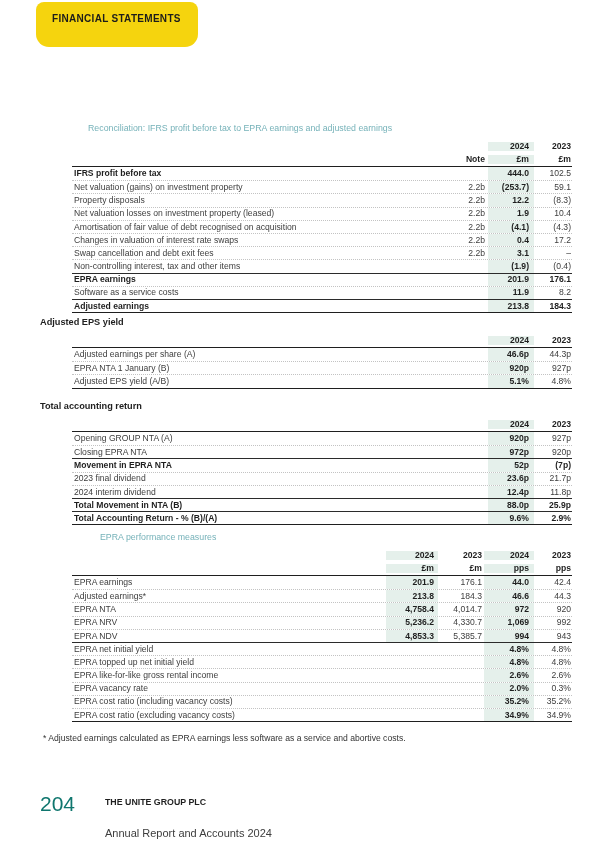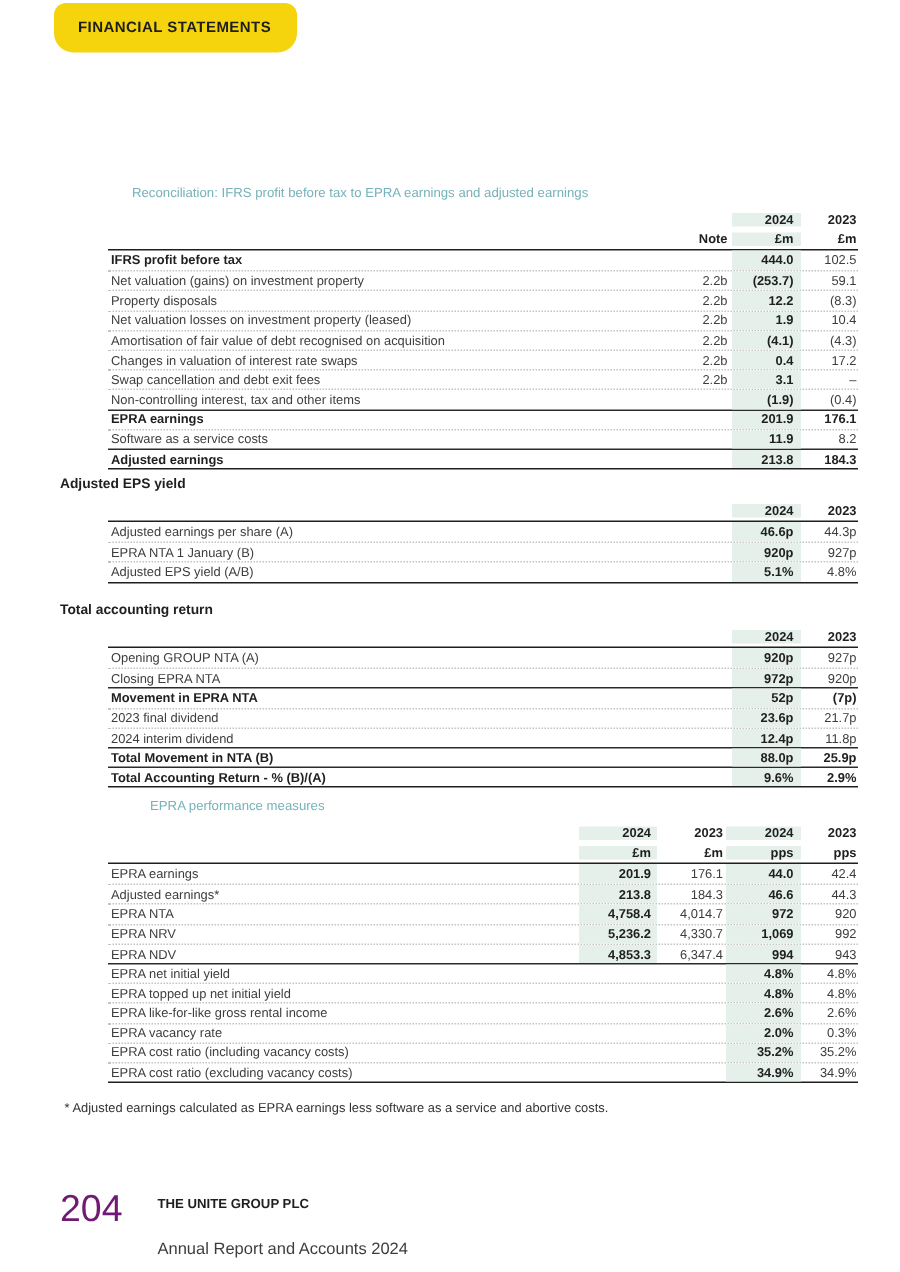--- a/index.html
+++ b/index.html
@@ -2,21 +2,21 @@
 <html><head>
 <meta charset="utf-8">
 <style>
   * { box-sizing: border-box; margin: 0; padding: 0; }
   html,body { width:600px; height:848px; background:#ffffff; }
   body { font-family:"Liberation Sans", sans-serif; color:#1f1f1f; }
   .page { position:relative; width:600px; height:848px; background:#fff; overflow:hidden; }
 
   .badge { position:absolute; left:36px; top:2px; background:#F5D40E; color:#1d1d1b;
            font-size:10px; font-weight:bold; letter-spacing:.3px;
-           padding:11px 17px 11px 16px; border-radius:8px 8px 13px 13px; }
+           padding:11px 17px 23px 16px; border-radius:8px 8px 13px 13px; }
 
   .page-title { position:absolute; left:40px; top:70px; font-size:13.5px; font-weight:bold; color:#161616; }
   .page-title .cont { font-weight:normal; color:#2a2a2a; }
 
   .teal-heading { position:absolute; left:40px; font-size:8.8px; font-weight:normal; color:#76B2B9;margin-left:48px; }
   .dark-heading { position:absolute; left:40px; font-size:9.2px; font-weight:bold; color:#1f1f1f; }
 
   .ttable { position:absolute; left:40px; width:500px; border-bottom:1.5px solid #1f1f1f;margin-left:32px; }
   .thead { border-bottom:1.5px solid #1f1f1f; }
   .hline { display:flex; align-items:flex-end; height:13.5px; padding-bottom:2px; }
@@ -38,21 +38,21 @@
   .c-m23   { width:46px; justify-content:flex-end; padding-right:2px; text-align:right; }
   .c-p24   { width:50px; justify-content:flex-end; padding-right:5px; text-align:right; }
   .c-p23   { width:38px; justify-content:flex-end; padding-right:1px; text-align:right; }
   .hl { background:#E5F0EB; }
   .strong { font-weight:bold; color:#1f1f1f; }
   .em-row .tcell { font-weight:bold; color:#1f1f1f; }
   .em-lead .c-label { font-weight:bold; color:#1f1f1f; }
 
   .footnote { position:absolute; left:43px; top:733px; font-size:8.6px; color:#333; }
 
-  .footer-pagenum { position:absolute; left:40px; top:792px; font-size:25px; font-weight:normal; color:#701a75; }
+  .footer-pagenum { position:absolute; left:40px; top:792px; font-size:21px; font-weight:normal; color:#0f766e; }
   .footer-co { position:absolute; left:105px; top:797px; }
   .footer-co .co-name { font-size:8.8px; font-weight:bold; color:#1f1f1f; }
   .footer-co .co-sub  { font-size:11px; color:#3d3d3d; margin-top:20px; }
 </style>
 </head>
 <body>
 
 <div class="page">
 
   <div class="badge">FINANCIAL STATEMENTS</div>
@@ -267,21 +267,21 @@
         <div class="trow">
           <span class="tcell c-label">EPRA NRV</span>
           <span class="tcell c-m24 strong hl">5,236.2</span>
           <span class="tcell c-m23">4,330.7</span>
           <span class="tcell c-p24 strong hl">1,069</span>
           <span class="tcell c-p23">992</span>
         </div>
         <div class="trow">
           <span class="tcell c-label">EPRA NDV</span>
           <span class="tcell c-m24 strong hl">4,853.3</span>
-          <span class="tcell c-m23">6,347.4</span>
+          <span class="tcell c-m23">5,385.7</span>
           <span class="tcell c-p24 strong hl">994</span>
           <span class="tcell c-p23">943</span>
         </div>
         <div class="trow rule-solid">
           <span class="tcell c-label">EPRA net initial yield</span>
           <span class="tcell c-m24 strong"></span>
           <span class="tcell c-m23"></span>
           <span class="tcell c-p24 strong hl">4.8%</span>
           <span class="tcell c-p23">4.8%</span>
         </div>

